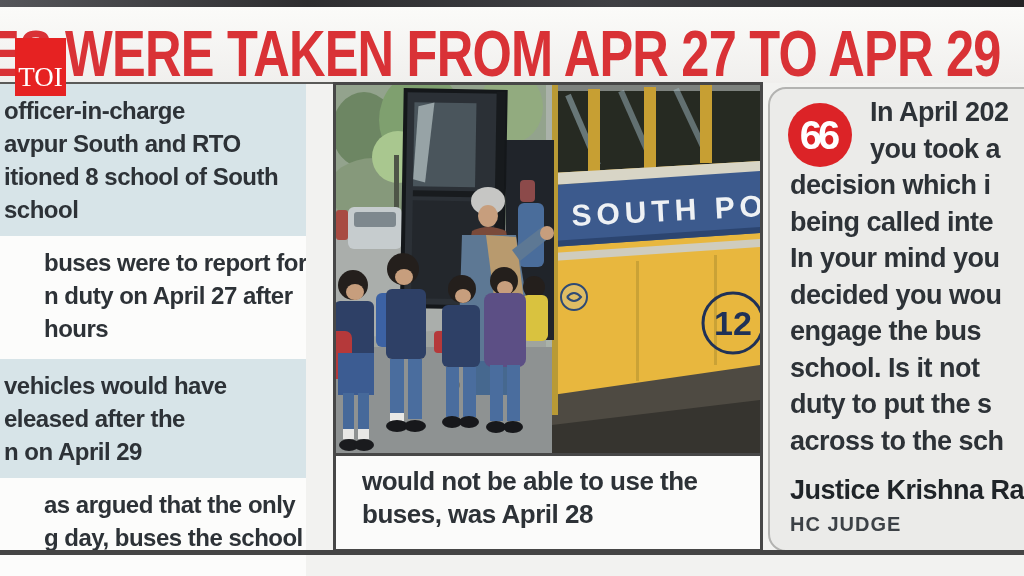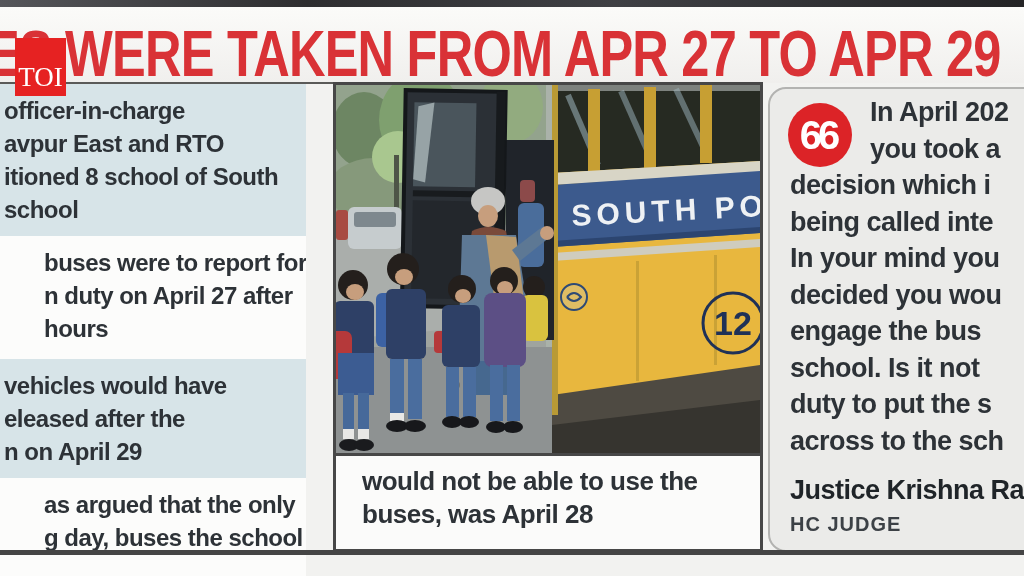--- a/index.html
+++ b/index.html
@@ -67,21 +67,21 @@
 
   <div class="toi-logo">
     <span>TOI</span>
   </div>
 
   <div class="rule-under-headline"></div>
 
   <div class="left-col">
     <div class="block highlight">
       <div class="ln">officer-in-charge</div>
-      <div class="ln">avpur East and RTO</div>
+      <div class="ln">avpur South and RTO</div>
       <div class="ln">itioned 8 school of South</div>
       <div class="ln">school</div>
     </div>
     <div class="block plain">
       <div class="ln">buses were to report for</div>
       <div class="ln">n duty on April 27 after</div>
       <div class="ln">hours</div>
     </div>
     <div class="block highlight gap-top">
       <div class="ln">vehicles would have</div>

